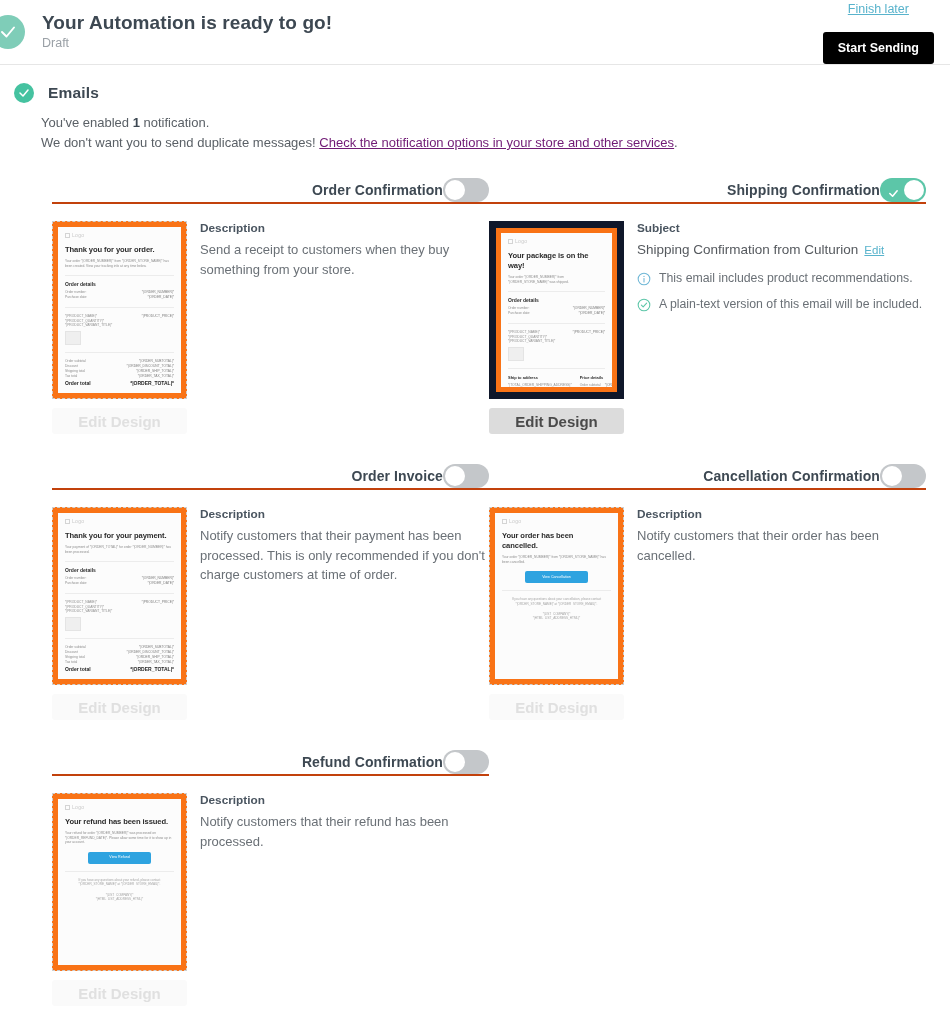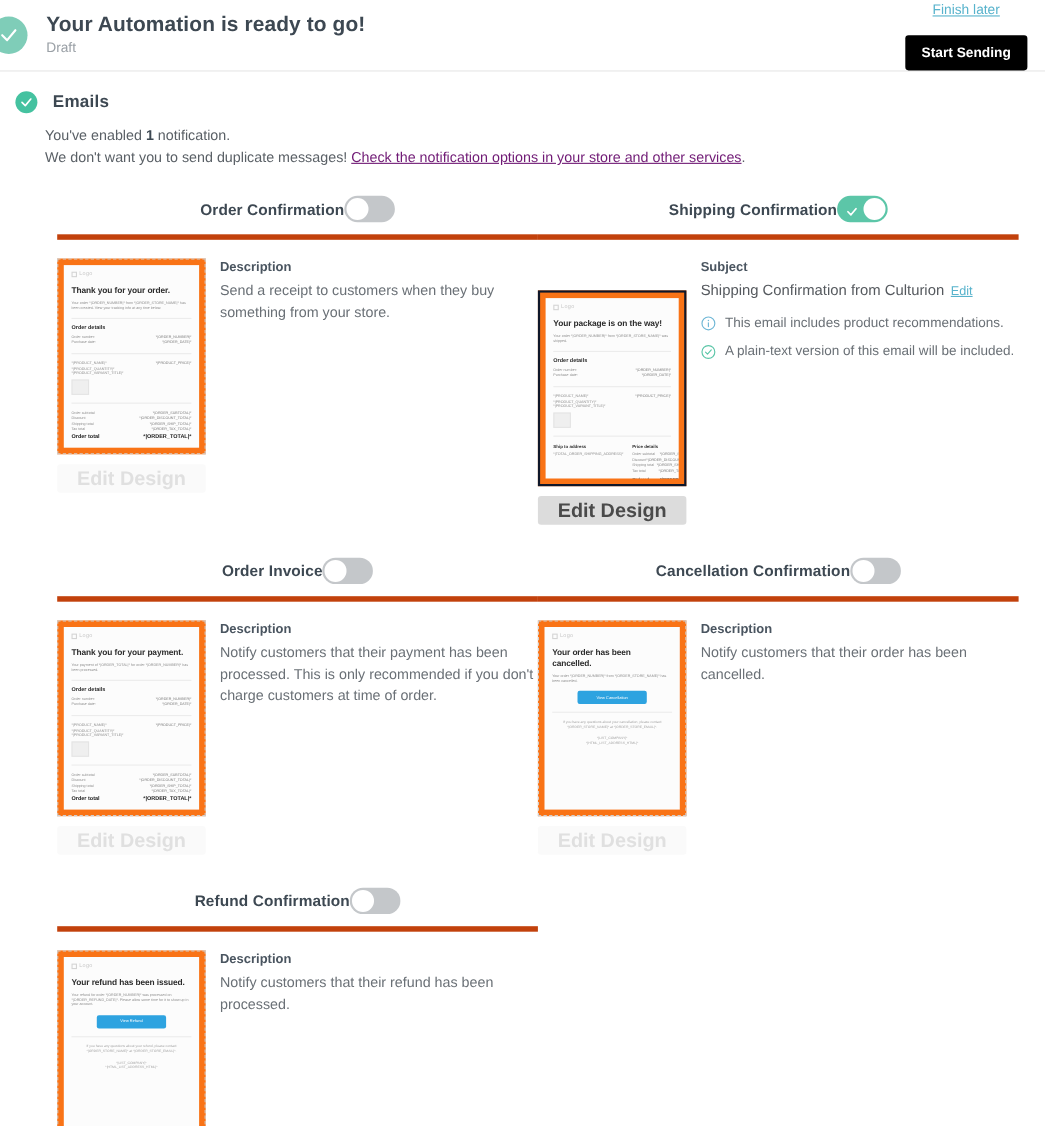--- a/index.html
+++ b/index.html
@@ -87,23 +87,22 @@
   .grid {
     position: relative;
     margin-top: 26px;
     padding: 0 24px 0 52px;
   }
   .row { display: flex; }
   .card { width: 437px; }
   .card + .card { margin-left: 0px; }
 
   .card-head {
-    display: flex; align-items: center; justify-content: center;
-    padding-bottom: 11px;
-    border-bottom: 5px solid #c2410c;
+    display: flex; align-items: center; justify-content: flex-end;
+    border-bottom: 2px solid #c2410c;
   }
   .card-title {
     font-size: 14px; font-weight: bold; color: #3d4852; letter-spacing: .1px;
   }
 
   
   .toggle {
     width: 46px; height: 24px; border-radius: 12px;
     background: #c4c7ca; position: relative; cursor: pointer;
     flex: 0 0 46px;
@@ -124,21 +123,21 @@
   
   .card-body { display: flex; padding-top: 17px; }
   .preview-wrap { flex: 0 0 135px; }
   .preview {
     width: 135px; height: 178px;
     background: #f97316;
     border: 1px dashed #cfcfcf;
     padding: 5px;
     overflow: hidden;
   }
-  .preview.solid { border: 2px solid #0f172a; margin-top: 29px; }
+  .preview.solid { border: 7px solid #0f172a; }
   .preview-inner {
     width: 100%; height: 100%;
     background: #fcfcfc;
     overflow: hidden;
     position: relative;
     font-size: 3.2px;
     line-height: 5px;
     color: #9a9a9a;
     padding: 6px 7px;
   }
@@ -169,21 +168,21 @@
   .pv-thumb { width: 16px; height: 14px; background: #efefef; border:1px solid #e4e4e4; margin: 3px 0; }
   .pv-cols { display: flex; gap: 8px; margin-top: 2px; }
   .pv-cols > div { flex: 1; }
   .pv-center { text-align: center; font-size: 3.1px; line-height: 4.4px; color: #a6a6a6; }
 
   .edit-design {
     margin-top: 9px;
     width: 135px; height: 26px;
     border: none; border-radius: 3px;
     background: #fafafa; color: #e0e0e0;
-    font-size: 18px; font-weight: bold;
+    font-size: 15px; font-weight: bold;
     font-family: "Liberation Sans", sans-serif;
     cursor: default;
   }
   .edit-design.enabled {
     background: #dcdcdc; color: #4a4a4a; cursor: pointer;
   }
 
   .card-info { padding-left: 13px; flex: 1 1 auto; }
   .info-label {
     font-size: 11.8px; font-weight: bold; color: #4a5560; margin-bottom: 5px;

